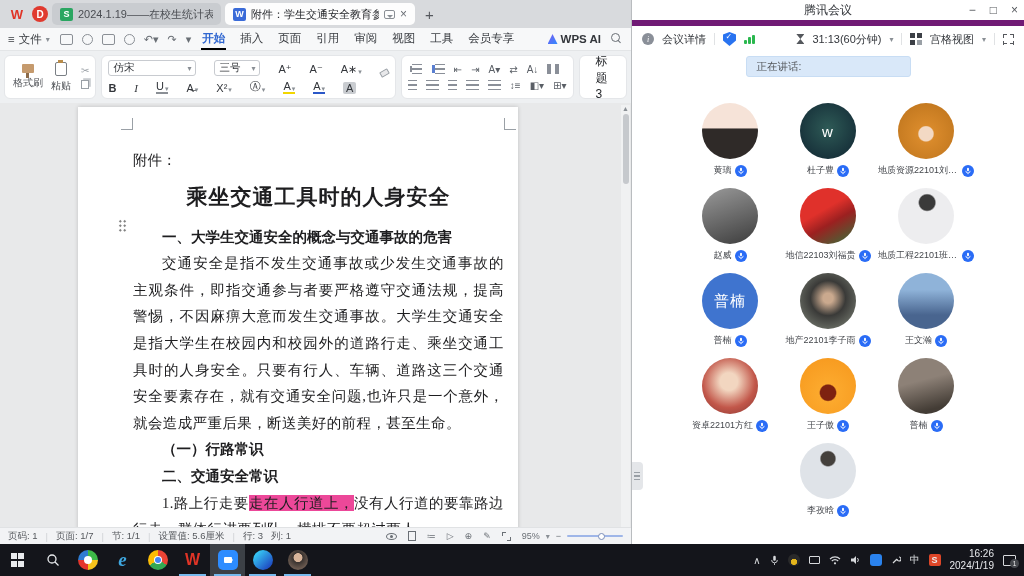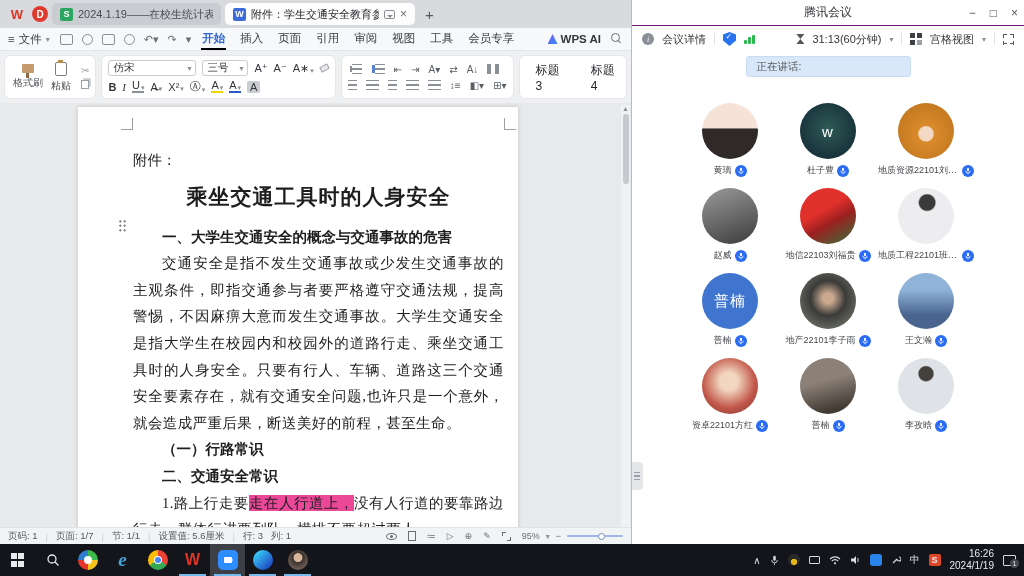--- a/index.html
+++ b/index.html
@@ -41,21 +41,21 @@
   .rgroup { background:#fff; border:1px solid #e4e6e9; border-radius:6px; display:flex; padding:2px 6px; align-items:center; }
   .bigbtns { gap:4px; }
   .bigbtn { display:flex; flex-direction:column; align-items:center; justify-content:center; font-size:10px; color:#4a4d52; gap:3px; padding:0 2px; }
   .i-brush { width:12px; height:9px; background:#c59a6d; border-radius:1px; position:relative; }
   .i-brush:after { content:""; position:absolute; left:4px; top:9px; width:3px; height:5px; background:#8a6a4a; }
   .i-clip { width:12px; height:14px; border:1.4px solid #7a7f85; border-radius:2px; position:relative; background:#fff; }
   .i-clip:after { content:""; position:absolute; left:2px; top:-3px; width:5px; height:3px; background:#b98c4a; }
   .cutcopy { display:flex; flex-direction:column; gap:4px; margin-left:4px; color:#9aa0a6; font-size:10px; }
   .i-copy { width:8px; height:9px; border:1px solid #9aa0a6; box-shadow:2px -2px 0 -0.2px #c9ccd0; }
   .fontgrp { flex-direction:column; align-items:stretch; justify-content:center; gap:3px; }
-  .frow { display:flex; align-items:center; gap:6px; }
+  .frow { display:flex; align-items:flex-end; gap:18px; }
   .sel { border:1px solid #c8cbd0; border-radius:3px; font-size:10.5px; color:#33363b; display:flex; align-items:center; justify-content:space-between; padding:1px 4px; height:16px; }
   .sel .caret { color:#8a8f95; font-size:8px; }
   .fbtn { font-size:11px; color:#33363b; display:flex; align-items:flex-end; gap:1px; }
   .fbtn .caret { font-size:7px; color:#8a8f95; }
   .bold { font-weight:bold; } .ital { font-style:italic; font-family:"Liberation Serif",serif; }
   .ubar { border-bottom:2.5px solid #8a8f95; line-height:1; }
   .ubar.yellow { border-bottom-color:#f2d600; } .ubar.blue { border-bottom-color:#2b58c8; }
   .chip { background:#c9ccd0; border-radius:2px; padding:0 3px; }
   .eraser { width:9px; height:6px; background:#e8e8ea; border:1px solid #9aa0a6; transform:rotate(-30deg); border-radius:1px; }
   .paragrp { flex-direction:column; align-items:stretch; justify-content:center; gap:5px; }
@@ -94,21 +94,21 @@
      linear-gradient(#6a6f75,#6a6f75) left top/4px 1px no-repeat,
      linear-gradient(#6a6f75,#6a6f75) left top/1px 4px no-repeat,
      linear-gradient(#6a6f75,#6a6f75) right bottom/4px 1px no-repeat,
      linear-gradient(#6a6f75,#6a6f75) right bottom/1px 4px no-repeat; }
   .zoomctl { display:flex; align-items:center; gap:6px; }
   .slider { width:56px; height:2px; background:#9fb6e8; border-radius:2px; position:relative; }
   .slider .dot { position:absolute; left:55%; top:-2.5px; width:7px; height:7px; border-radius:50%; background:#fff; border:1px solid #7a8db8; }
 
   
   .meeting { position:absolute; left:632px; top:0; width:392px; height:544px; background:#fff; display:flex; flex-direction:column; }
-  .mtitlebar { height:26px; display:flex; align-items:center; justify-content:center; position:relative; font-size:12px; color:#33363b; border-bottom:1px solid #701a75; flex:0 0 auto; }
+  .mtitlebar { height:26px; display:flex; align-items:center; justify-content:center; position:relative; font-size:12px; color:#33363b; border-bottom:6px solid #701a75; flex:0 0 auto; }
   .wctrls { position:absolute; right:6px; top:0; height:100%; display:flex; align-items:center; gap:14px; color:#55585d; font-size:12px; }
   .mtoolbar { height:26px; display:flex; align-items:center; padding:0 10px; gap:8px; font-size:11px; color:#33363b; flex:0 0 auto; }
   .info-ic { width:12px; height:12px; border-radius:50%; background:#8a8f98; color:#fff; font-size:8px; display:flex; align-items:center; justify-content:center; font-family:"Liberation Serif",serif; font-style:italic; }
   .mdiv { width:1px; height:12px; background:#e0e2e4; }
   .shield { width:13px; height:14px; background:#2973f0; clip-path:polygon(50% 0,100% 18%,100% 60%,50% 100%,0 60%,0 18%); position:relative; }
   .shield:after { content:"✓"; position:absolute; left:2.5px; top:0px; color:#fff; font-size:8px; }
   .sigbars { display:flex; align-items:flex-end; gap:1.5px; height:9px; }
   .sigbars i { width:2.5px; background:#2bb84f; border-radius:1px; display:block; }
   .mright { margin-left:auto; display:flex; align-items:center; gap:8px;text-align:center; }
   .hourglass { width:8px; height:10px; background:#55585d; clip-path:polygon(0 0,100% 0,50% 50%,100% 100%,0 100%,50% 50%); }
@@ -537,20 +537,35 @@
         <span class="mic">
           <svg width="8" height="8" viewBox="0 0 10 10">
                 <rect x="3.8" y="1" width="2.4" height="4.4" rx="1.2" fill="#fff"></rect>
                 <path d="M2.3 4.8a2.7 2.7 0 0 0 5.4 0" fill="none" stroke="#fff" stroke-width="1"></path>
                 <rect x="4.5" y="7.4" width="1" height="1.6" fill="#fff"></rect>
               </svg>
         </span>
       </div>
     </div>
 
+    <div class="pcell">
+      <div class="pavatar" style="background: radial-gradient(circle at 50% 62%, rgb(126, 34, 16) 17%, rgb(252, 169, 45) 20%, rgb(247, 154, 31) 85%);">
+            <span class="ptext"></span>
+          </div>
+      <div class="pname-row">
+        <span class="pname">王子傲</span>
+        <span class="mic">
+          <svg width="8" height="8" viewBox="0 0 10 10">
+                <rect x="3.8" y="1" width="2.4" height="4.4" rx="1.2" fill="#fff"></rect>
+                <path d="M2.3 4.8a2.7 2.7 0 0 0 5.4 0" fill="none" stroke="#fff" stroke-width="1"></path>
+                <rect x="4.5" y="7.4" width="1" height="1.6" fill="#fff"></rect>
+              </svg>
+        </span>
+      </div>
+    </div>
 
     <div class="pcell">
       <div class="pavatar" style="background: linear-gradient(165deg, rgb(141, 129, 119) 40%, rgb(67, 60, 53) 85%);">
             <span class="ptext"></span>
           </div>
       <div class="pname-row">
         <span class="pname">普楠</span>
         <span class="mic">
           <svg width="8" height="8" viewBox="0 0 10 10">
                 <rect x="3.8" y="1" width="2.4" height="4.4" rx="1.2" fill="#fff"></rect>

